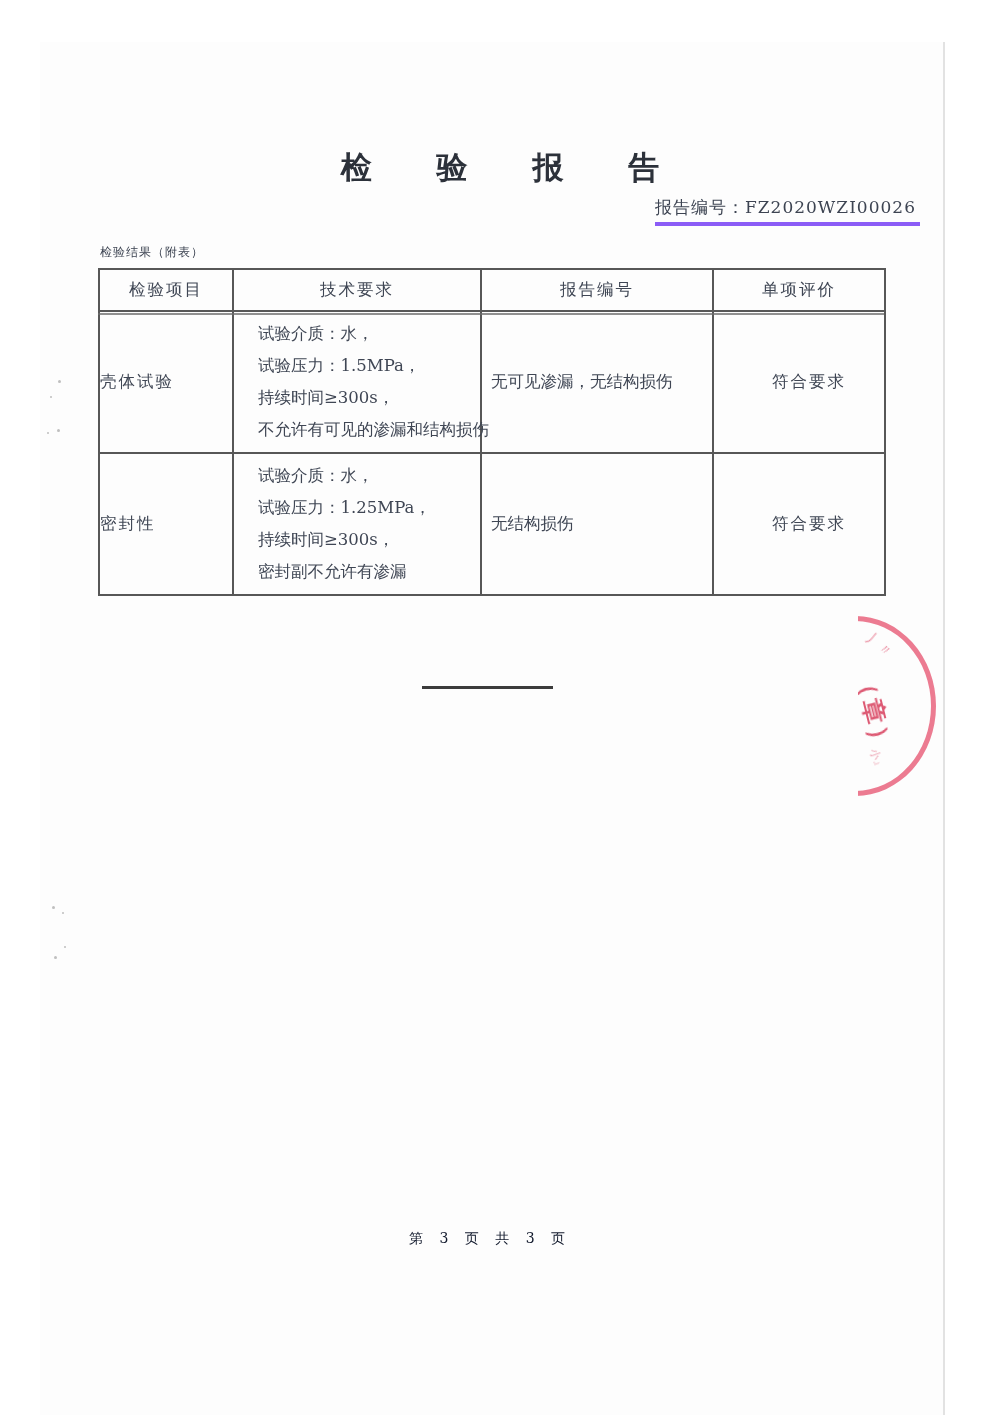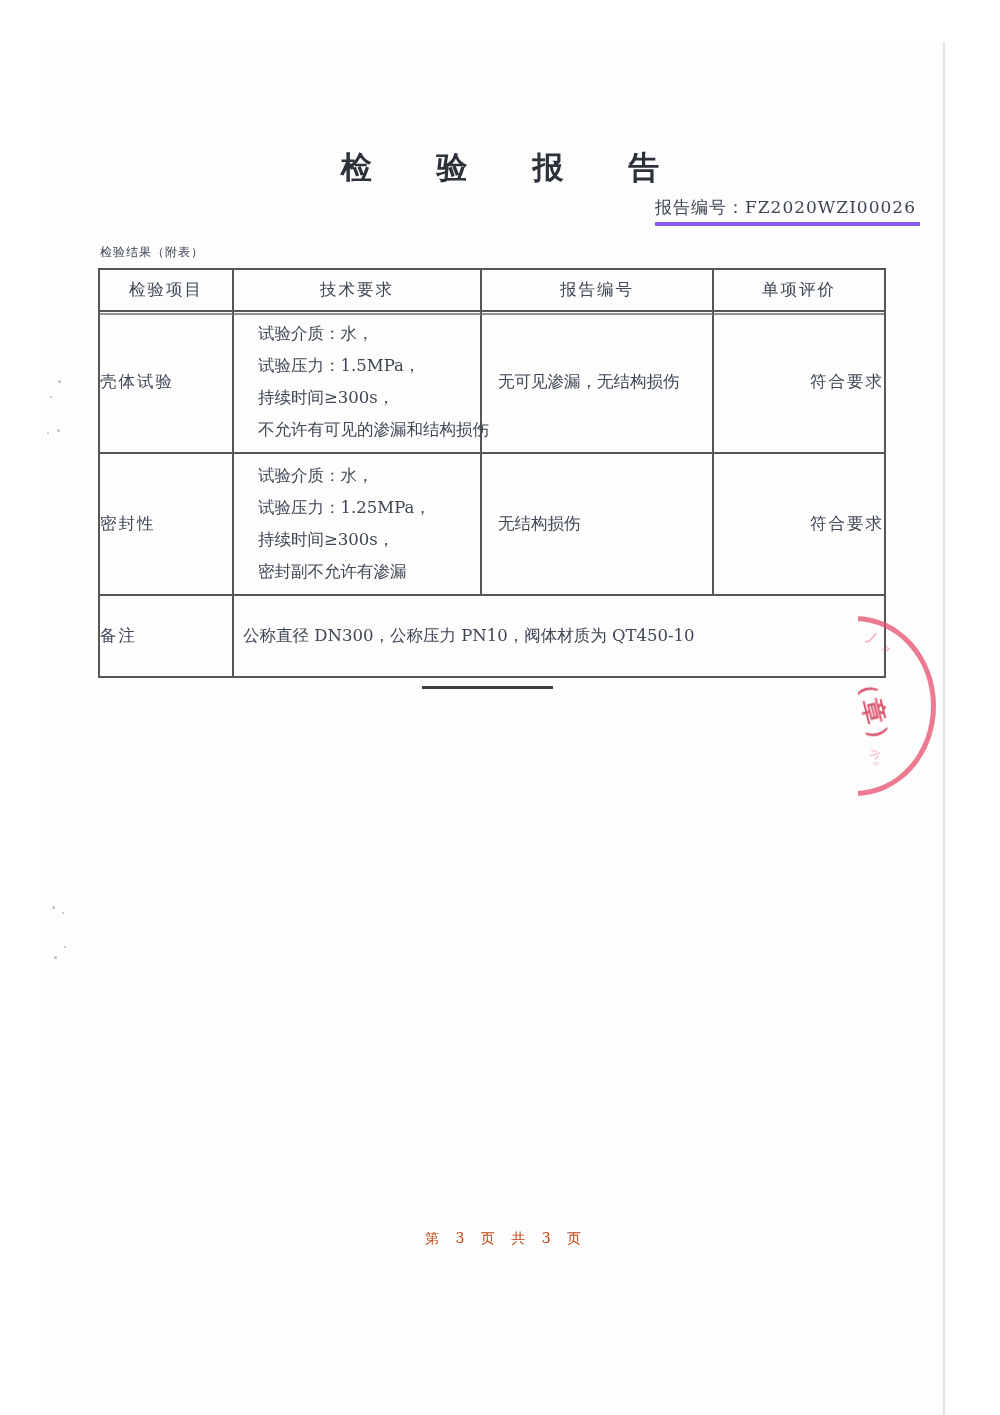--- a/index.html
+++ b/index.html
@@ -22,34 +22,34 @@
     color:#3d4452; letter-spacing:1px; }
 
   table.report { position:absolute; left:98px; top:268px; width:786px;
     border-collapse:collapse; table-layout:fixed; }
   table.report td, table.report th { border:2px solid #575757; color:#3f4654;
     font-weight:normal; font-size:16.5px; vertical-align:middle; }
   th.hdr { height:42px; text-align:center; font-size:17px; letter-spacing:2px; }
   td.item { text-align:left; letter-spacing:2px; }
   td.req { padding:6px 6px 6px 24px; }
   td.req .ln { line-height:32px; white-space:nowrap; }
-  td.result { padding-left:16px; }
-  td.eval { text-align:right; letter-spacing:2px;padding-left:20px; }
+  td.result { padding-left:9px; }
+  td.eval { text-align:center; letter-spacing:2px;padding-left:20px; }
   td.remark { padding-left:9px; }
   tr.r1 { height:135px; } tr.r2 { height:138px; } tr.r3 { height:82px; }
 
   
   .hdr-ghost-line { position:absolute; left:98px; top:313px; width:786px; height:2px;
     background:#6b6b6b; opacity:.75; }
 
   .short-line { position:absolute; left:422px; top:686px; width:131px; height:3px;
     background:#3c3c3c; }
 
-  .footer-page { position:absolute; left:16px; top:1230px; width:980px; text-align:center;
-    font-size:14px; color:#c2410c; letter-spacing:6px; }
+  .footer-page { position:absolute; left:0; top:1230px; width:980px; text-align:center;
+    font-size:14px; color:#0f172a; letter-spacing:6px; }
 
   
   .stamp-wrap { position:absolute; left:858px; top:610px; width:86px; height:196px;
     overflow:hidden; pointer-events:none; }
   .stamp-ring { position:absolute; left:-84px; top:6px; width:162px; height:180px;
     border:5px solid rgba(228,72,102,.72); border-radius:50%; filter:blur(.5px); }
   .stamp-text { position:absolute; left:22px; top:58px; font-size:25px; font-weight:bold;
     color:rgba(214,52,84,.82); transform:rotate(76deg); transform-origin:left top;
     letter-spacing:3px; filter:blur(.7px); white-space:nowrap; }
   .stamp-m1 { position:absolute; left:6px; top:26px; font-size:15px;
@@ -101,24 +101,20 @@
       <td class="item">密封性</td>
       <td class="req">
         <div class="ln">试验介质：水，</div>
         <div class="ln">试验压力：1.25MPa，</div>
         <div class="ln">持续时间≥300s，</div>
         <div class="ln">密封副不允许有渗漏</div>
       </td>
       <td class="result">无结构损伤</td>
       <td class="eval">符合要求</td>
     </tr>
-    <tr class="r3">
-      <td class="item">备注</td>
-      <td class="remark" colspan="3">公称直径 DN300，公称压力 PN10，阀体材质为 QT450-10</td>
-    </tr>
   </tbody>
     </table>
 
   <div class="hdr-ghost-line"></div>
 
   <div class="short-line"></div>
 
   <div class="stamp-wrap">
     <div class="stamp-ring"></div>
     <div class="stamp-m1">丿〃</div>

